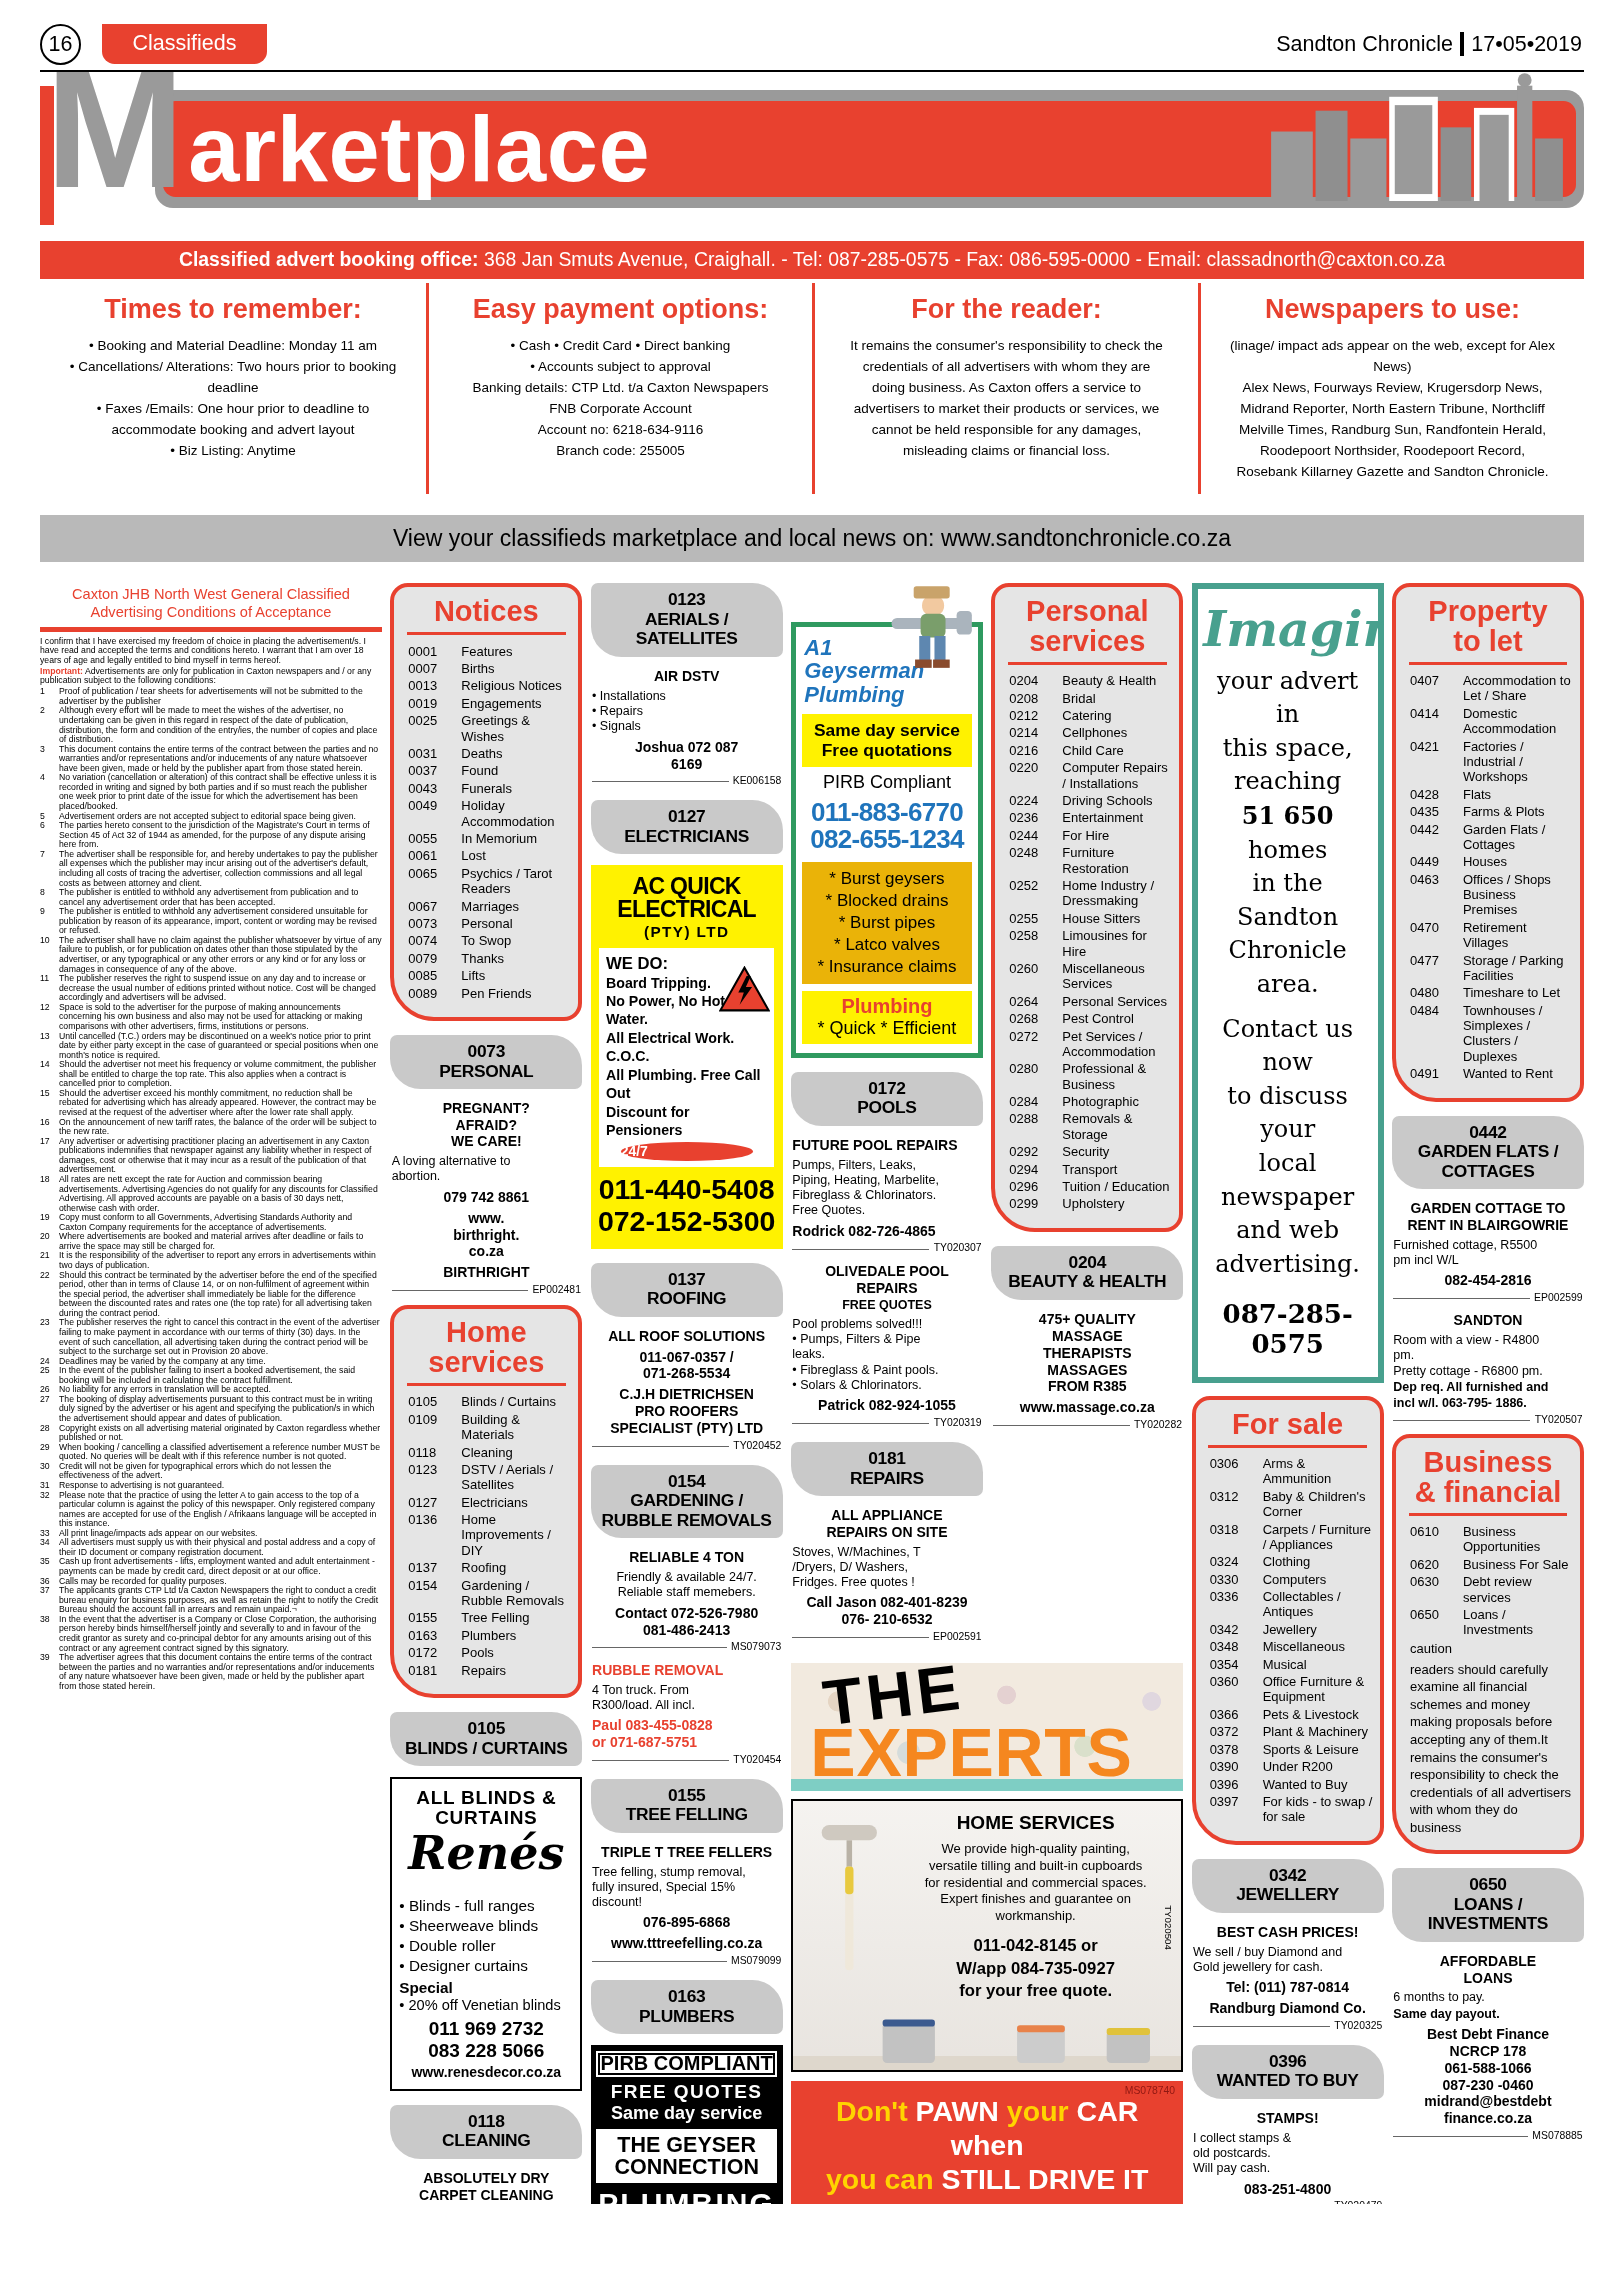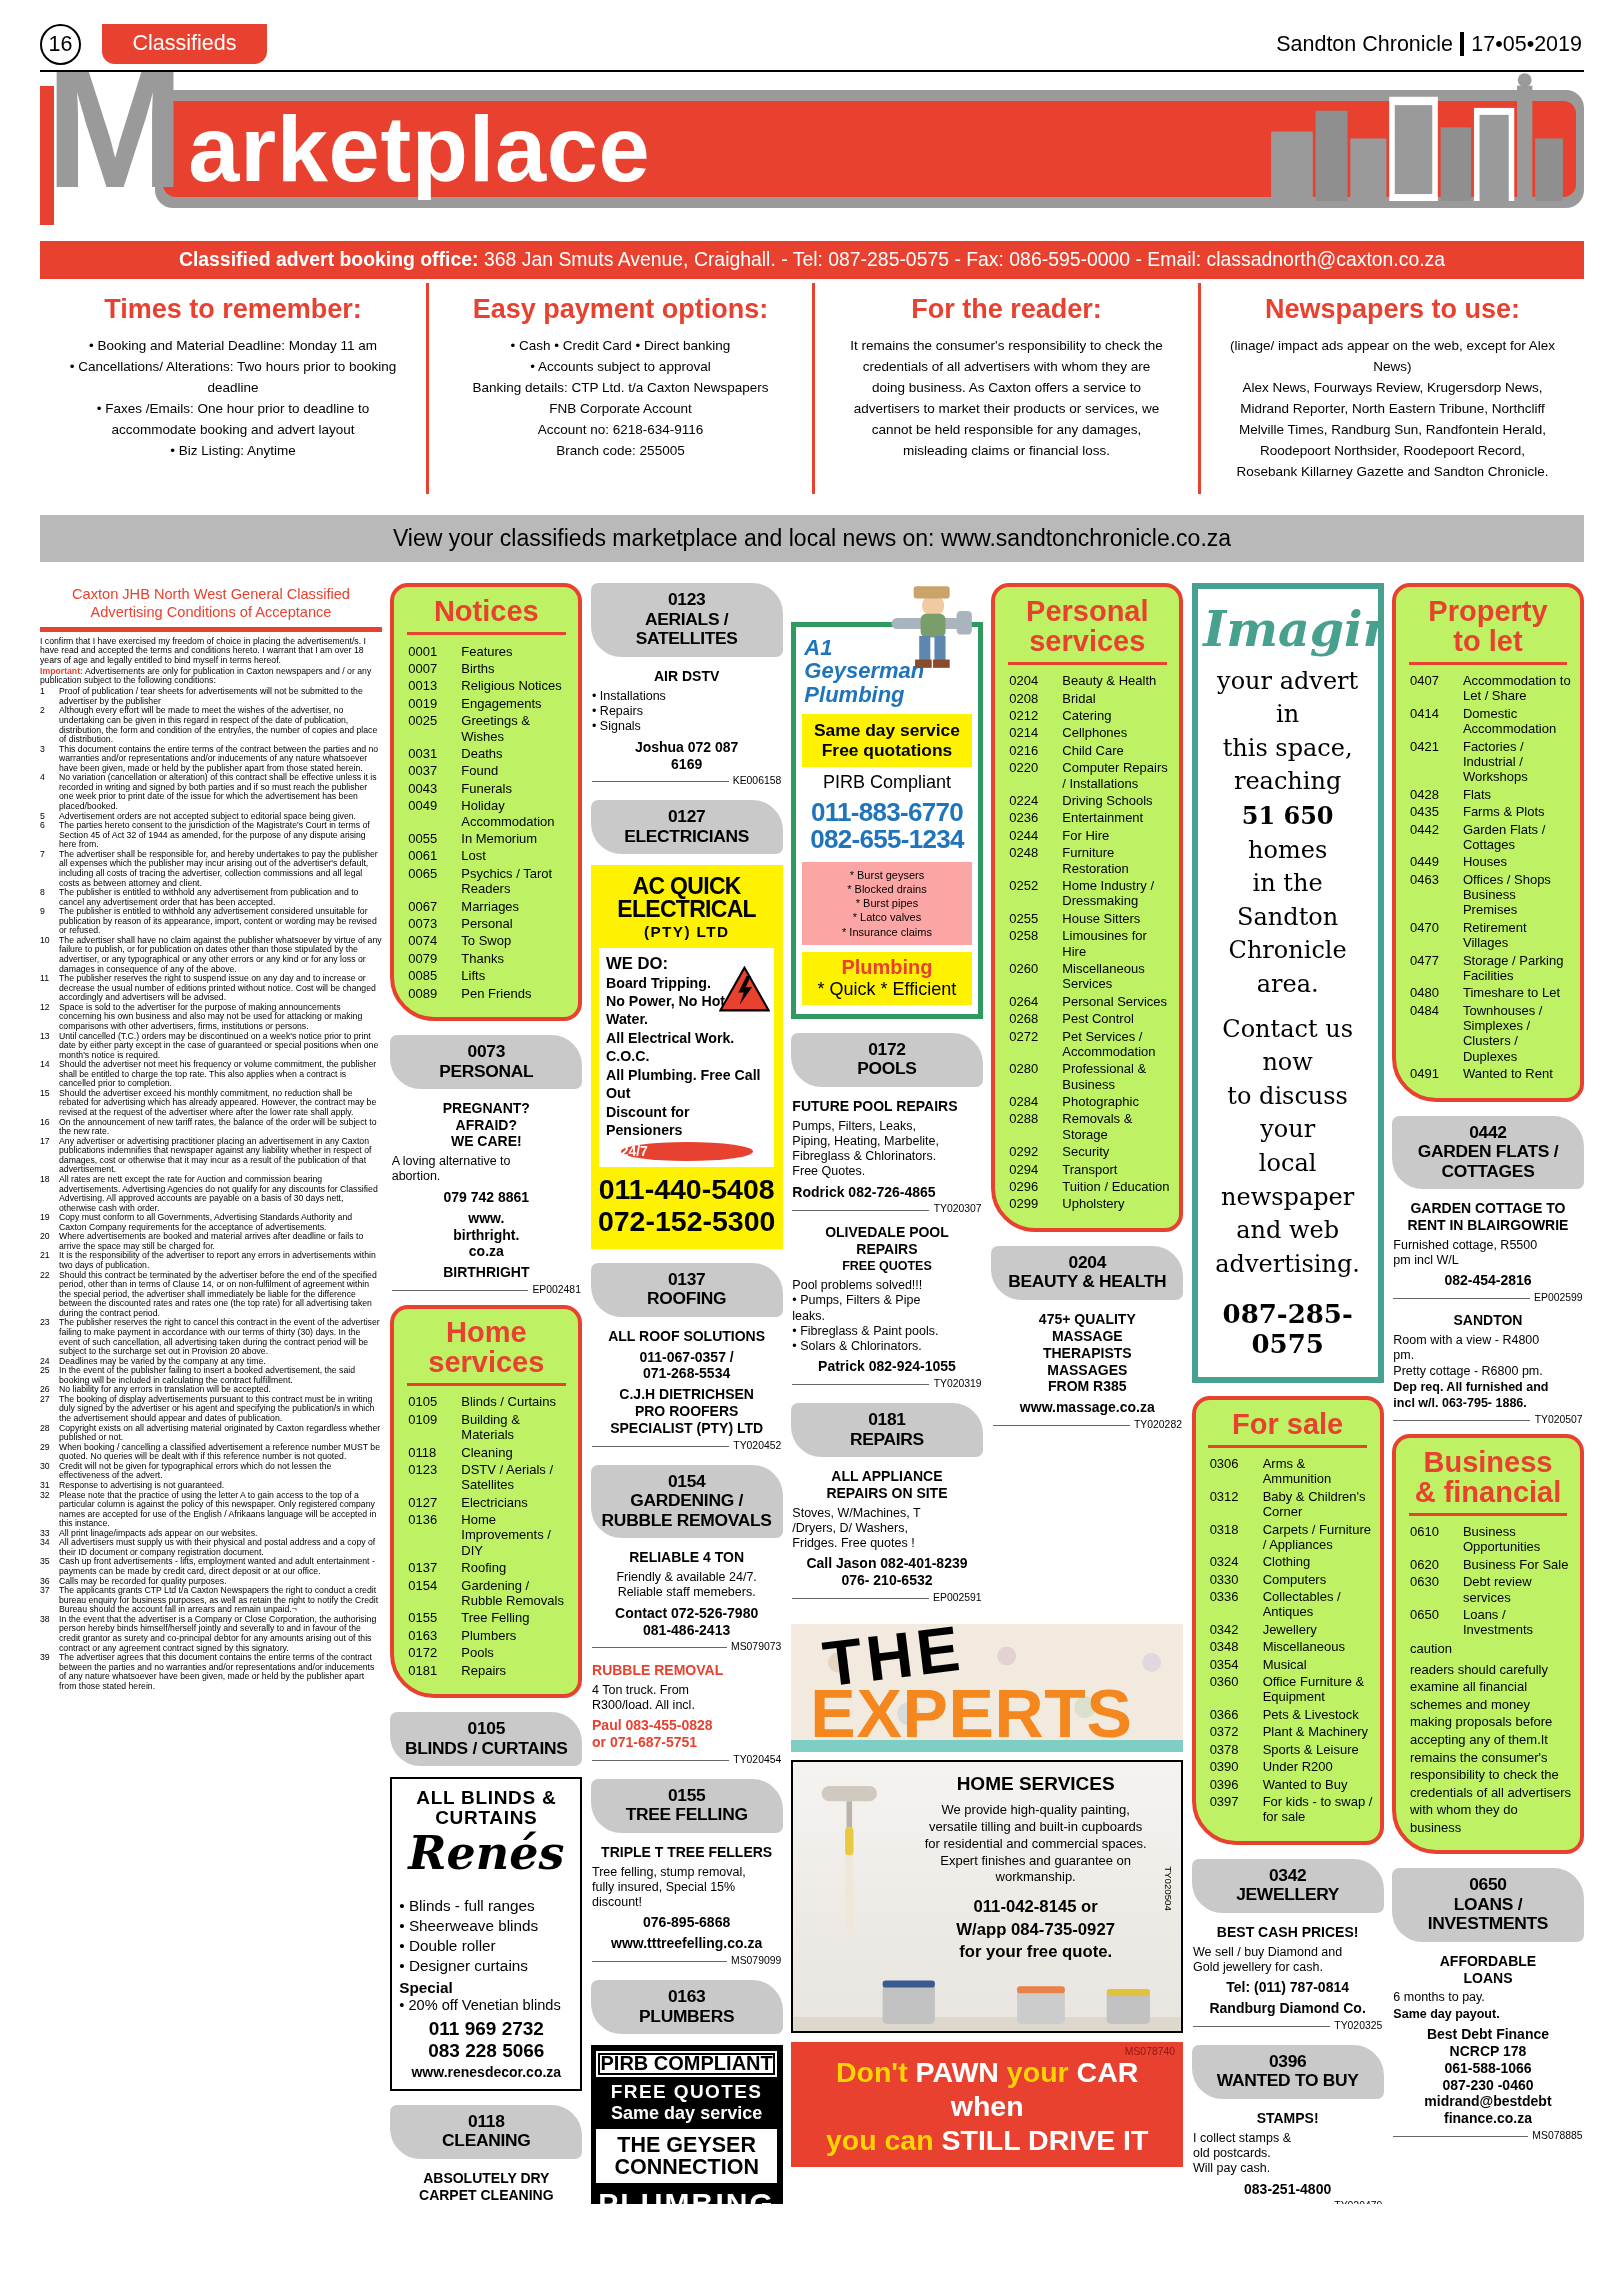--- a/index.html
+++ b/index.html
@@ -35,21 +35,21 @@
   .content{display:grid;grid-template-columns:342px repeat(6,1fr);gap:8.3px;margin:21px 40px 0;height:1621px;overflow:hidden;}
   .col{overflow:hidden;}
   
   .legal{font-size:8.7px;line-height:1.1;}
   .legal-title{color:#e8412f;text-align:center;font-size:14.6px;line-height:1.2;margin:2.8px 21px 5.6px;}
   .redrule{border-top:5.6px solid #e8412f;margin:1.4px 0 4.9px;}
   .legal-p{margin-bottom:1.4px;}
   .imp{color:#e8412f;}
   .clause{display:grid;grid-template-columns:19px 1fr;}
   
-  .catbox{border:4.9px solid #e8412f;border-radius:18px 18px 18px 44px;padding:9.7px 7px 14px;background:#bef264;margin-bottom:1px;}
+  .catbox{border:4.9px solid #e8412f;border-radius:18px 18px 18px 44px;padding:9.7px 7px 14px;background:#e5e5e5;margin-bottom:1px;}
   .cat-title{color:#e8412f;font-weight:bold;font-size:29px;text-align:center;line-height:1.02;white-space:pre-line;}
   .cat-rule{border-top:3.5px solid #e8412f;margin:5.6px 5.6px 8.3px;}
   .cat-row{display:grid;grid-template-columns:42px 1fr;column-gap:11px;font-size:13px;line-height:1.18;margin:2.1px 0 2.1px 7px;}
   .cat-extra{font-size:13px;line-height:1.35;margin:2.8px 1.4px 0 7px;}
   
   .sech{background:#c9c9c9;border-radius:7px 30.5px 7px 30.5px;text-align:center;padding:7px 2.8px 8.3px;margin:14px 0 11px;font-weight:bold;font-size:17.4px;line-height:1.12;letter-spacing:-0.3px;}
   
   .ad{margin:5.6px 1.4px 9.7px;text-align:center;}
   .ad-h{font-weight:bold;font-size:14px;line-height:1.18;white-space:pre-line;}
   .ad-b{font-size:12.5px;line-height:1.22;white-space:pre-line;margin-top:4.2px;}
@@ -70,21 +70,21 @@
   .acq-ph{font-weight:bold;font-size:28.5px;line-height:1.12;margin-top:7px;letter-spacing:0px;}
   .acq-tri{position:absolute;top:18px;right:4.2px;}
   
   .a1wrap{position:relative;padding-top:39px;}
   .a1box{border:5.6px solid #2f9a60;background:#fff;padding:8.3px 5.6px;text-align:center;}
   .a1-title{color:#1f74bc;font-weight:bold;text-align:left;font-size:22px;line-height:1.08;padding-left:2.8px;white-space:pre-line;font-style:italic;}
   .a1-cartoon{position:absolute;top:-1.4px;right:0;}
   .a1-yellow{background:#fff200;font-weight:bold;font-size:17.4px;line-height:1.2;padding:5.6px 1.4px;margin:7px 0 5.6px;white-space:pre-line;}
   .a1-pirb{font-size:18px;margin:2.8px 0 5.6px;}
   .a1-ph{color:#1f74bc;font-weight:bold;font-size:26px;line-height:1.05;letter-spacing:-0.7px;}
-  .a1-gray{background:#fca5a5;font-size:11px;line-height:1.3;padding:5.6px;margin:8.3px 0 7px;white-space:pre-line;}
+  .a1-gray{background:#eab308;font-size:17px;line-height:1.3;padding:5.6px;margin:8.3px 0 7px;white-space:pre-line;}
   .a1-y2{background:#fff200;padding:4.2px 1.4px 5.6px;}
   .a1-y2 .pl{color:#e8412f;font-weight:bold;font-size:20px;}
   .a1-y2 .q{font-size:18px;}
   
   .geyserbox{background:#000;color:#fff;padding:5.6px;text-align:center;margin-top:8.3px;}
   .g-w{background:#fff;color:#000;}
   .g-r1{font-weight:bold;font-size:20px;padding:1.4px 0;outline:2.1px solid #000;outline-offset:-4.2px;margin-bottom:4.2px;}
   .g-r2{font-weight:bold;font-size:19px;letter-spacing:1.4px;}
   .g-r3{font-weight:bold;font-size:18px;}
   .g-r4{font-weight:bold;font-size:21.5px;line-height:1.05;padding:4.2px 0;margin:5.6px 0;white-space:pre-line;}

